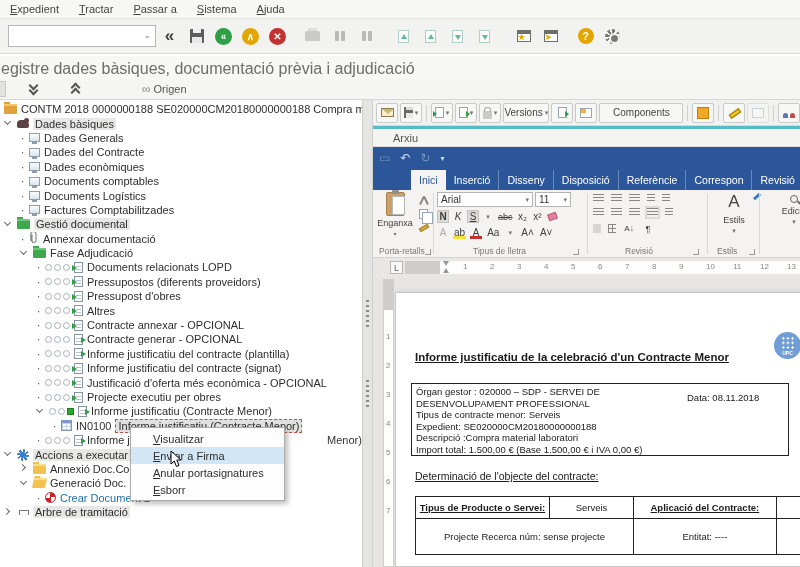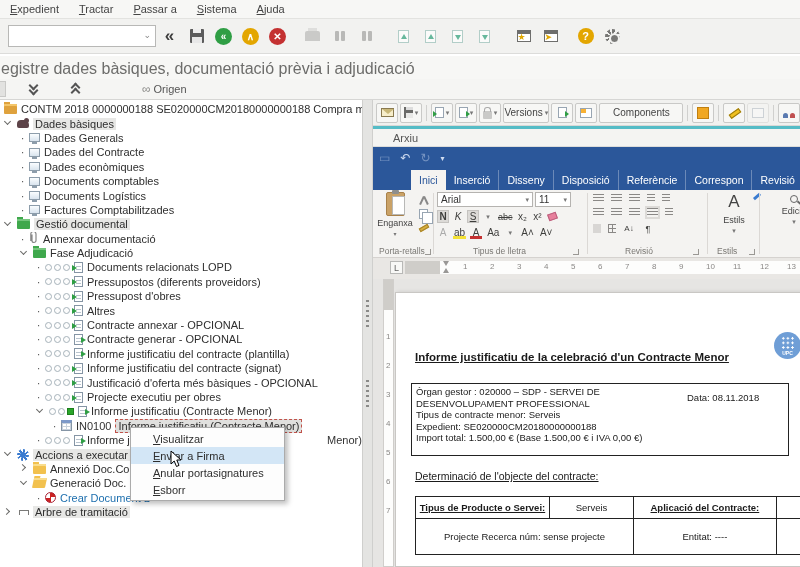--- a/index.html
+++ b/index.html
@@ -439,21 +439,21 @@
           <span class="lbl">Informe justificatiu del contracte (signat)</span>
         </div>
         <div class="trow" style="padding-left: 36px;">
           <span class="blt">·</span>
           <span class="status">
             <i></i>
             <i></i>
             <i></i>
           </span>
           <span class="tic i-docpg d-annex"></span>
-          <span class="lbl">Justificació d'oferta més bàsiques - OPCIONAL</span>
+          <span class="lbl">Justificació d'oferta més econòmica - OPCIONAL</span>
         </div>
         <div class="trow" style="padding-left: 36px;">
           <span class="blt">·</span>
           <span class="status">
             <i></i>
             <i></i>
             <i></i>
           </span>
           <span class="tic i-docpg d-annex"></span>
           <span class="lbl">Projecte executiu per obres</span>
@@ -756,20 +756,21 @@
         <div class="upc">
           <span class="dots"></span>
           <span class="t">UPC</span>
         </div>
         <div class="dtitle">Informe justificatiu de la celebració d'un Contracte Menor</div>
         <div class="infobox">
           <div>Òrgan gestor : 020000 – SDP - SERVEI DE</div>
           <div>DESENVOLUPAMENT PROFESSIONAL</div>
           <div>Tipus de contracte menor: Serveis</div>
           <div>Expedient:    SE020000CM20180000000188</div>
+          <div>Descripció :Compra material laboratori</div>
           <div>Import total: 1.500,00 € (Base 1.500,00 € i  IVA 0,00 €)</div>
           <div class="data">Data: 08.11.2018</div>
         </div>
         <div class="dheading">Determinació de l'objecte del contracte:</div>
         <table class="dtable">
           <tbody>
               <tr style="height:22px">
             <td class="b" style="width:141px">Tipus de Producte o Servei:</td>
             <td style="width:88px">Serveis</td>
             <td class="b" style="width:150px">Aplicació del Contracte:</td>

